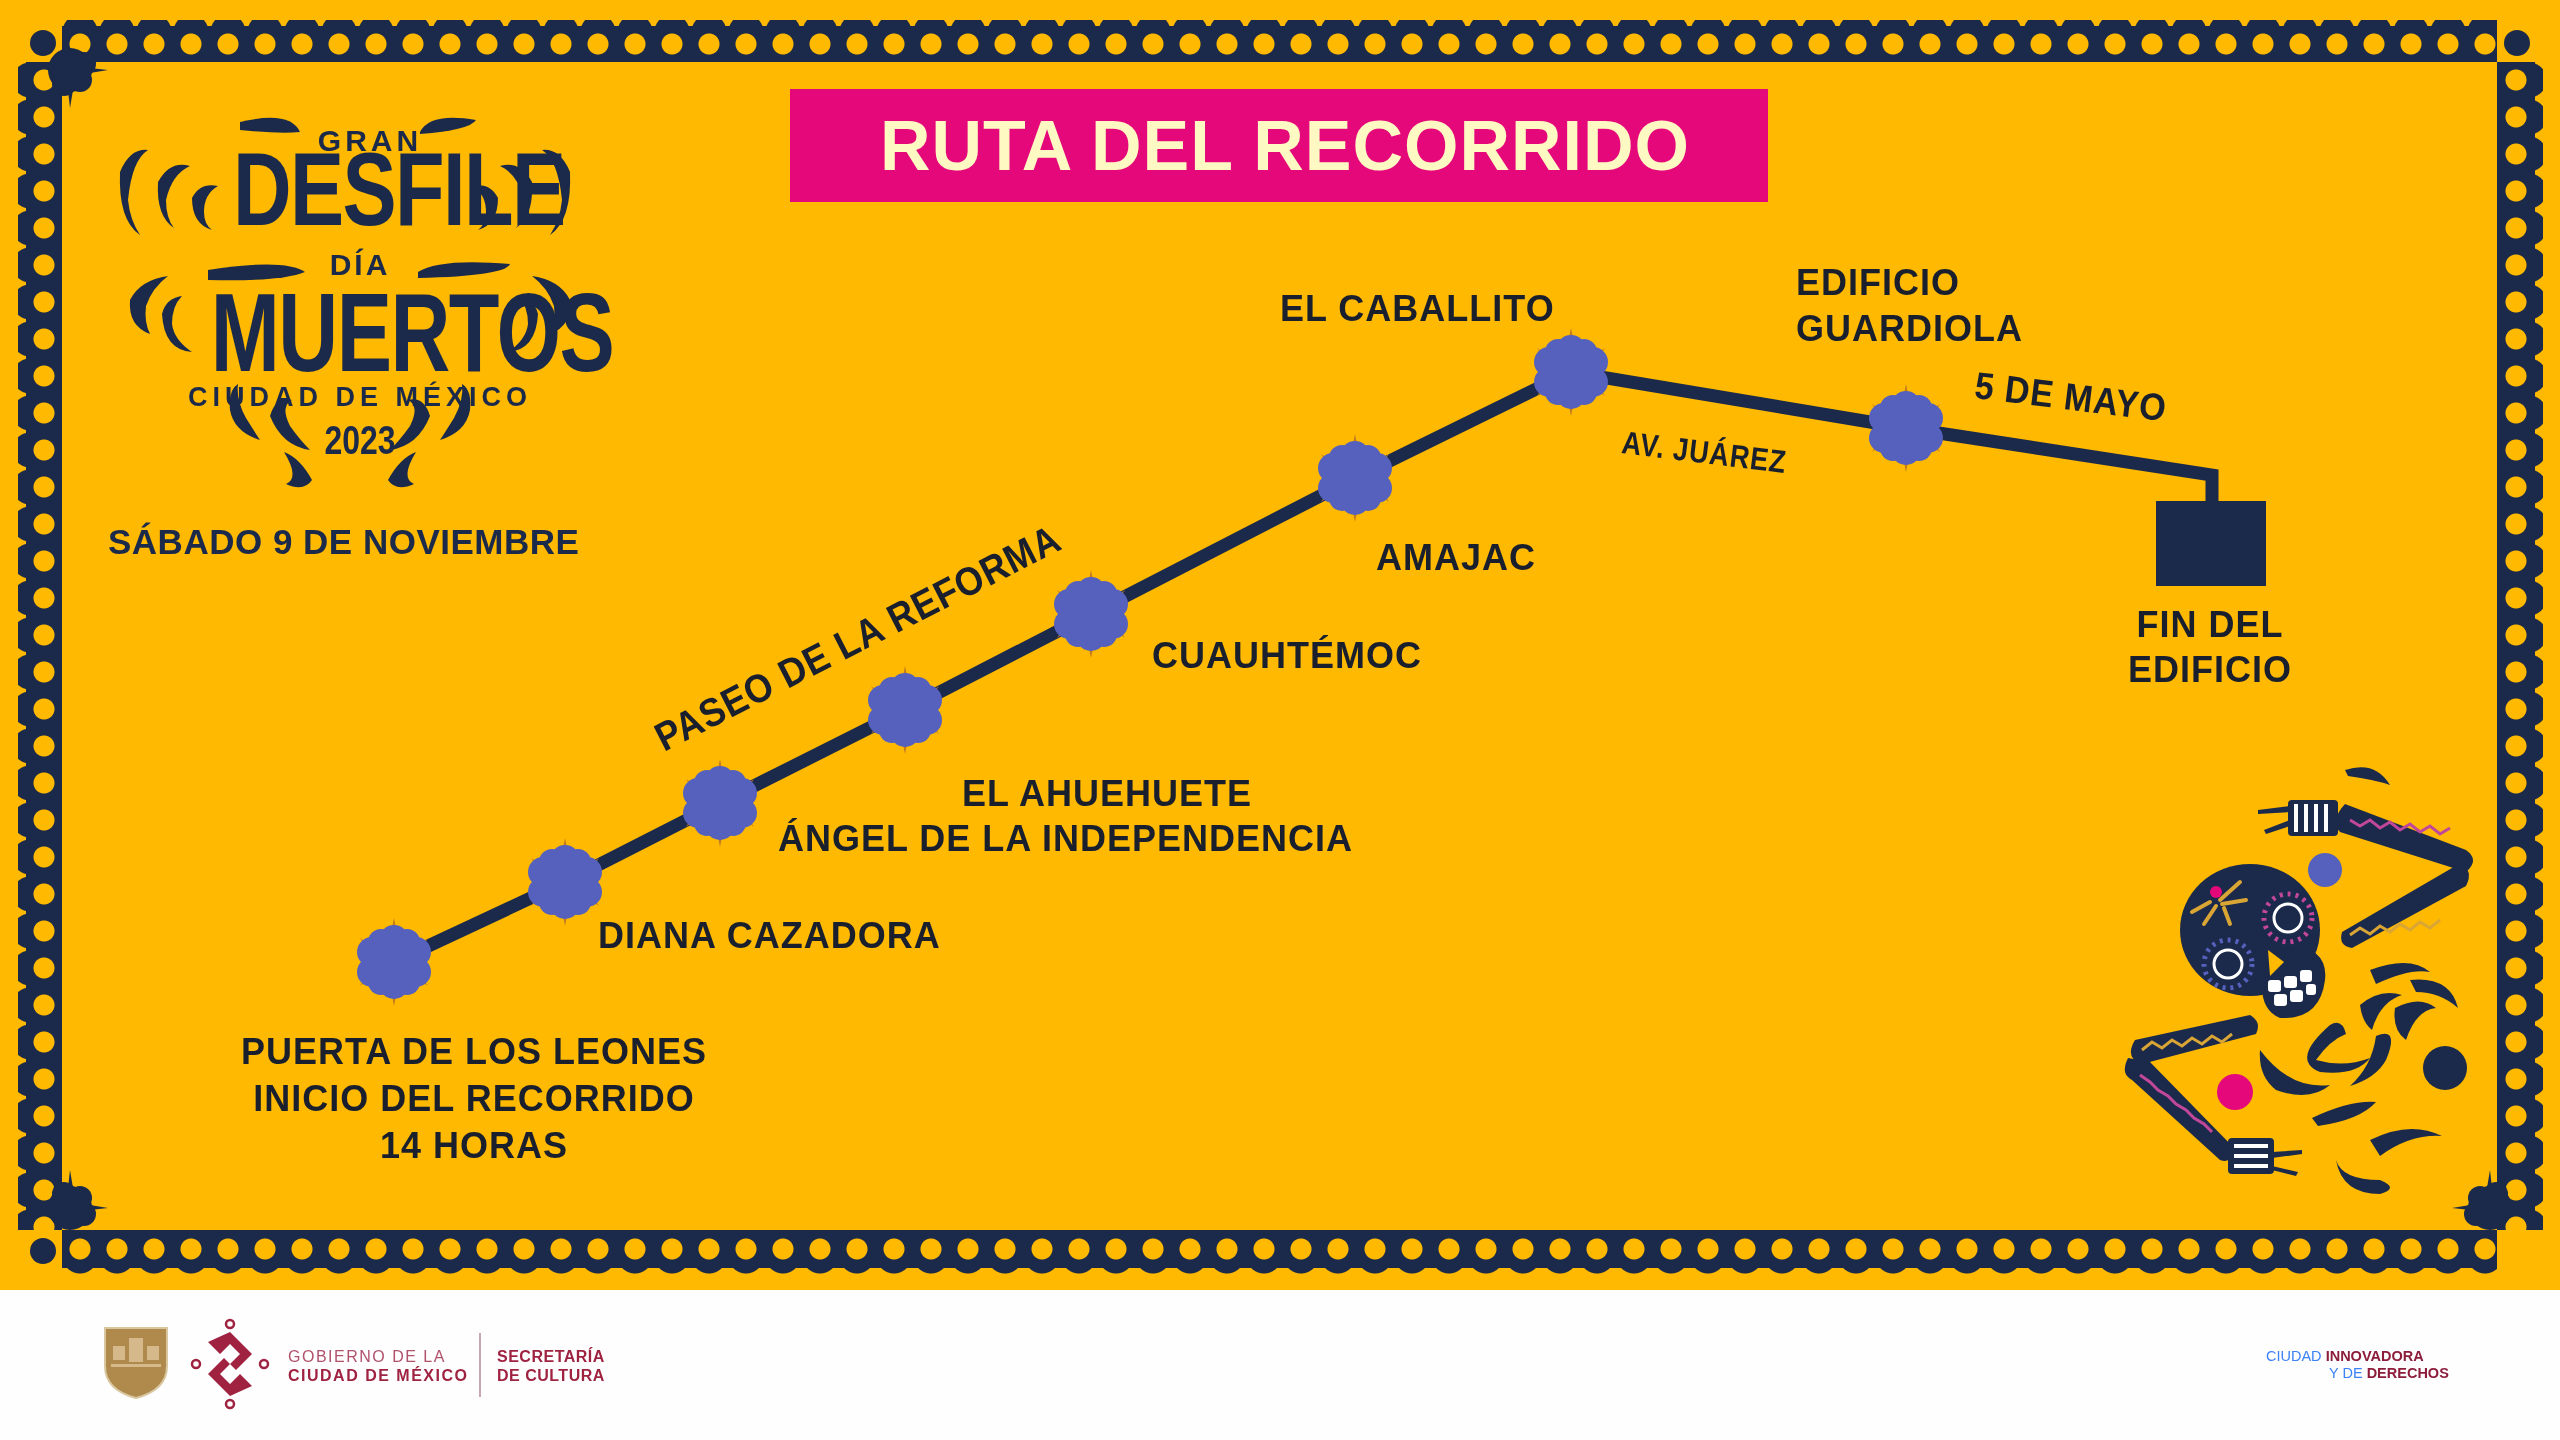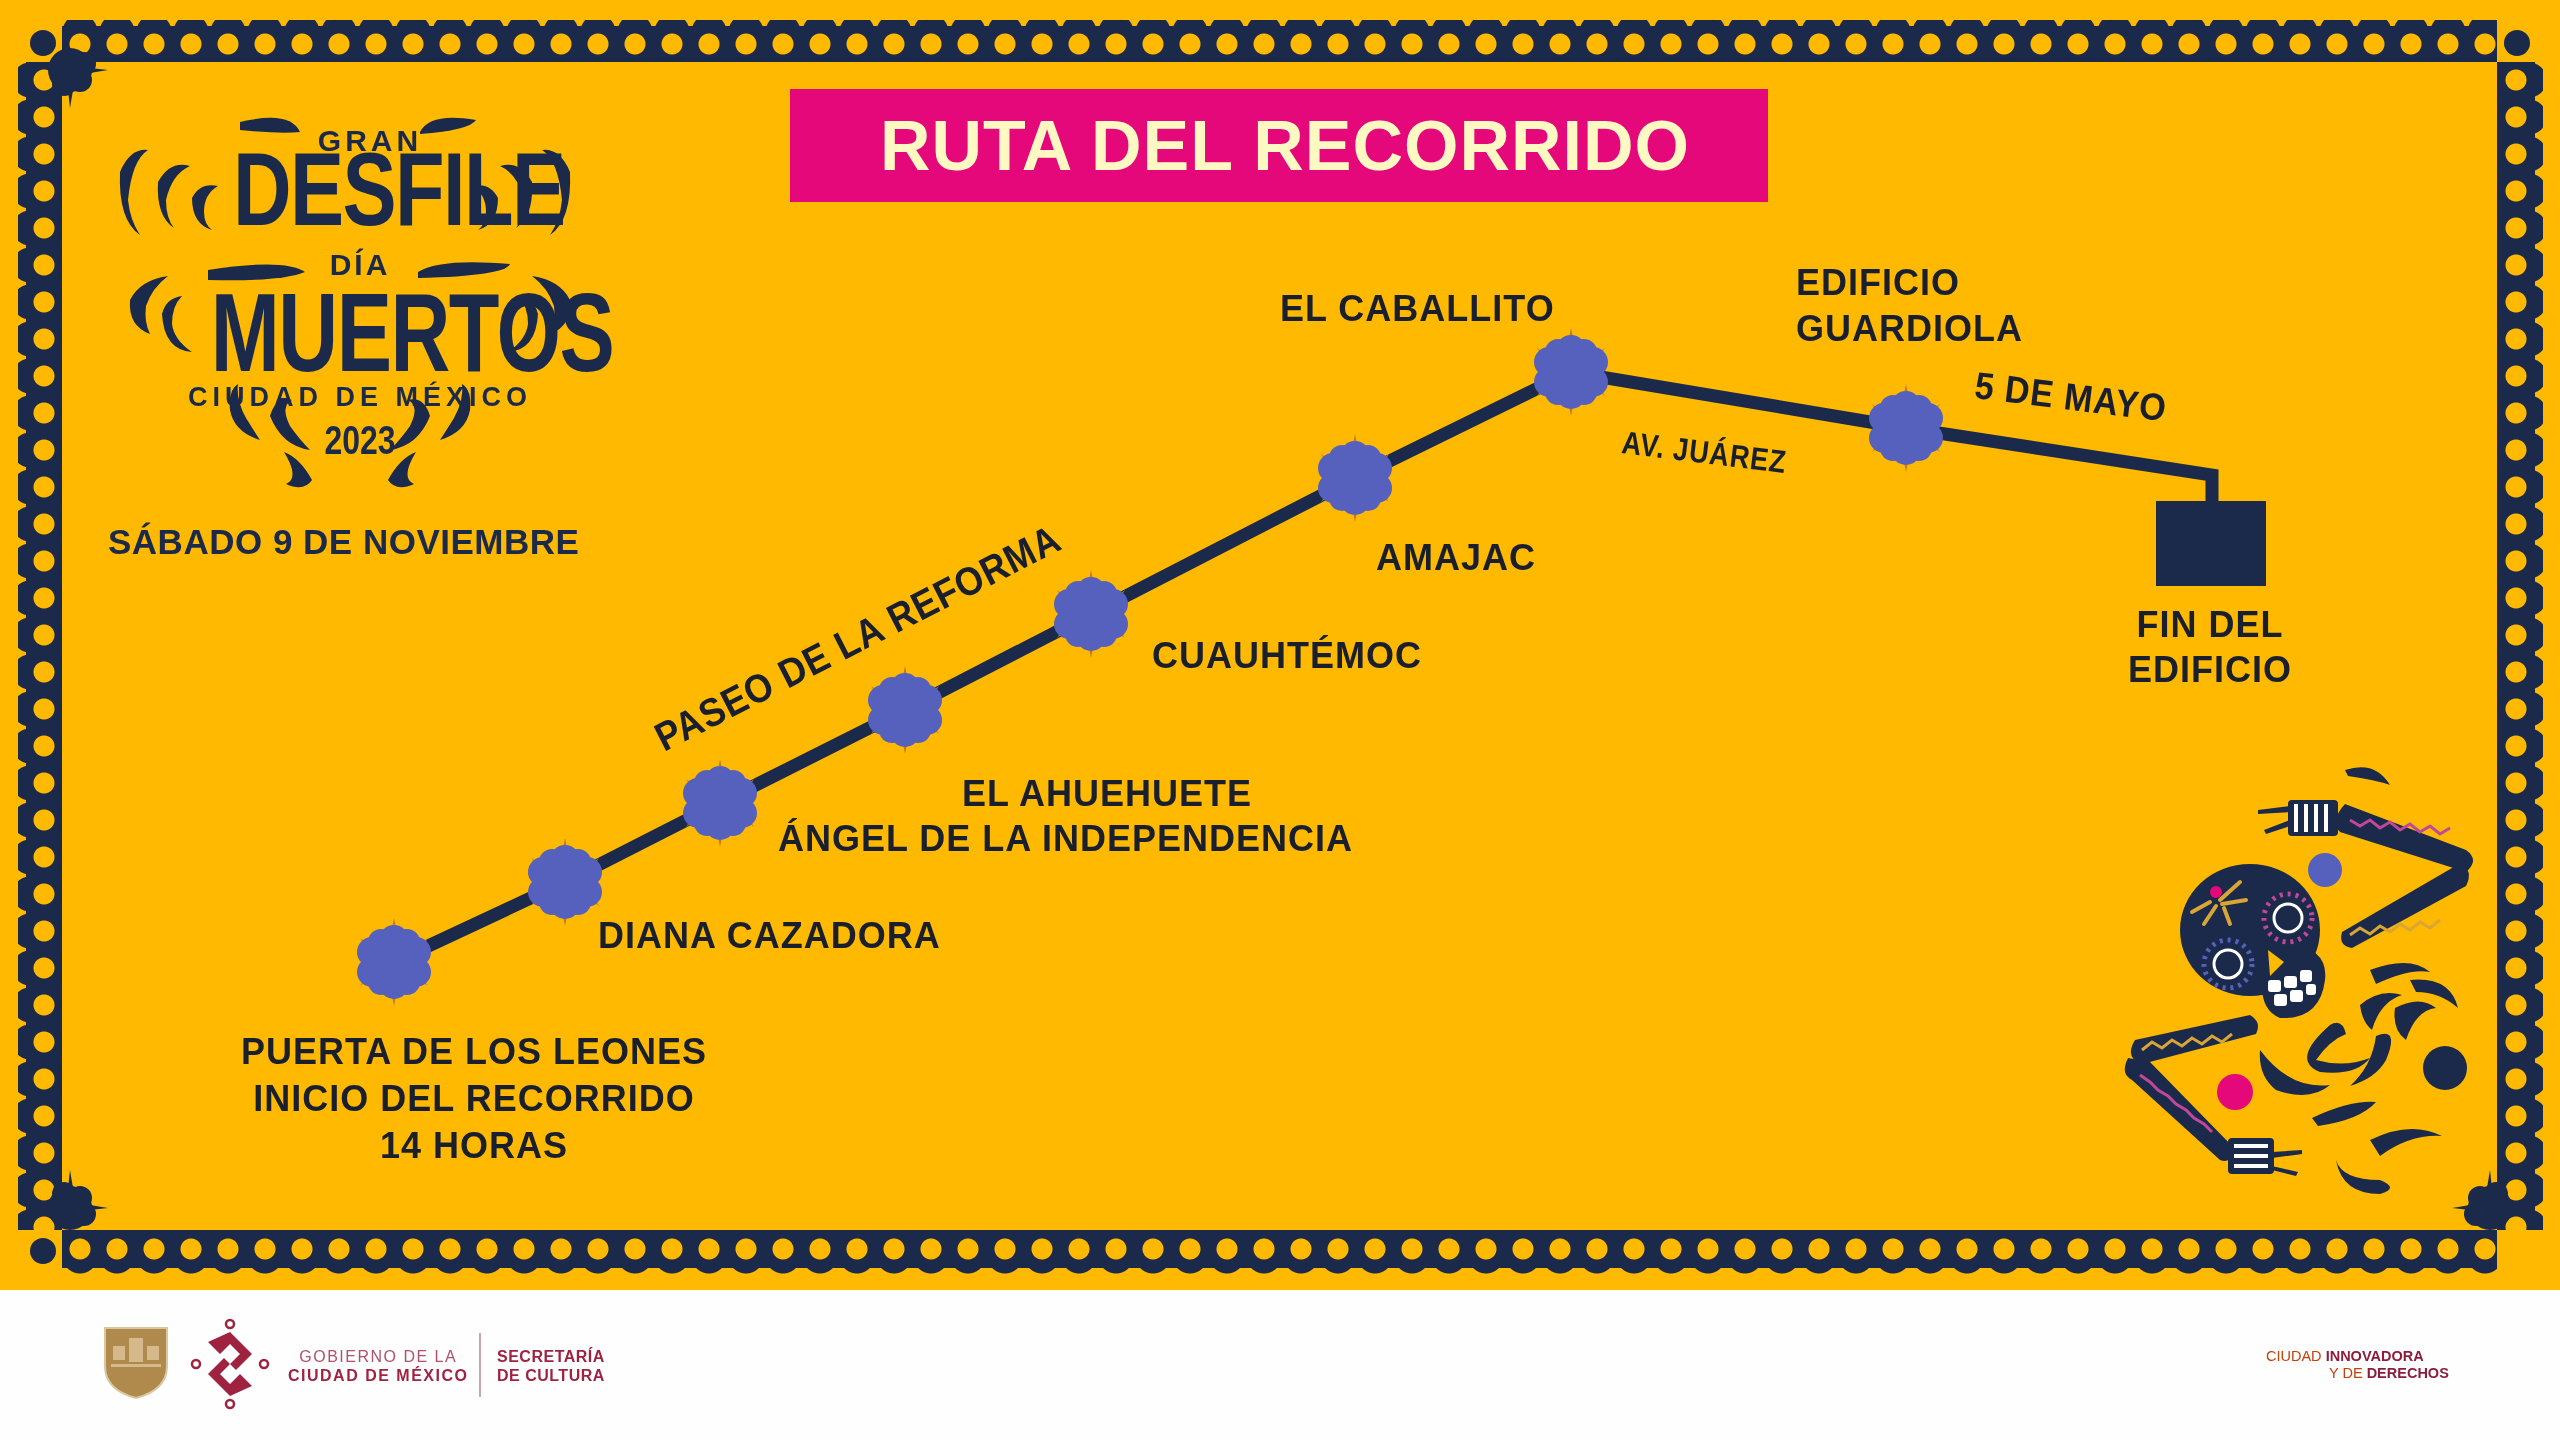--- a/index.html
+++ b/index.html
@@ -65,21 +65,21 @@
 
   
   .shield{position:absolute;left:103px;top:1326px;width:66px;height:74px;}
   .cdmx-mark{position:absolute;left:190px;top:1318px;width:80px;height:92px;}
   .gov-text{position:absolute;left:288px;top:1347px;font-family:"Liberation Sans",sans-serif;font-size:16px;line-height:19px;color:#9f2241;letter-spacing:1.5px;}
   .gov-text .l1{color:#b0526c;font-weight:400;}
   .gov-text .l2{font-weight:700;}
   .vdiv{position:absolute;left:479px;top:1333px;width:2px;height:64px;background:#c9a6af;}
   .sec-text{position:absolute;left:497px;top:1347px;font-family:"Liberation Sans",sans-serif;font-weight:700;font-size:16px;line-height:19px;color:#9f2241;letter-spacing:0.5px;}
   .slogan{position:absolute;left:2266px;top:1348px;font-family:"Liberation Sans",sans-serif;font-size:14.5px;line-height:17px;color:#9f2241;}
-  .slogan .light{color:#c2410c;font-weight:400;}
+  .slogan .light{color:#3b82f6;font-weight:400;}
   .slogan .bold{font-weight:700;color:#8c1d3b;text-align:center;}
   .slogan .l2{padding-left:63px;}
 </style>
 </head>
 <body>
 
 <div id="canvas">
   <div class="poster">
 
     <div class="scallop-top"></div>
@@ -313,21 +313,21 @@
     <svg class="cdmx-mark" style="top:28px;" viewBox="0 0 80 92">
       <g fill="#9f2241">
         <path d="M40 14 L62 36 L46 52 L40 46 L50 36 L40 26 L30 36 L18 24Z"></path>
         <path d="M40 78 L18 56 L34 40 L40 46 L30 56 L40 66 L50 56 L62 68Z"></path>
         <circle cx="40" cy="6" r="4" fill="none" stroke="#9f2241" stroke-width="2.5"></circle>
         <circle cx="40" cy="86" r="4" fill="none" stroke="#9f2241" stroke-width="2.5"></circle>
         <circle cx="6" cy="46" r="4" fill="none" stroke="#9f2241" stroke-width="2.5"></circle>
         <circle cx="74" cy="46" r="4" fill="none" stroke="#9f2241" stroke-width="2.5"></circle>
       </g>
     </svg>
-    <div class="gov-text" style="top:57px;text-align:center;">
+    <div class="gov-text" style="top:57px;">
       <div class="l1">GOBIERNO DE LA</div>
       <div class="l2">CIUDAD DE MÉXICO</div>
     </div>
     <div class="vdiv" style="top:43px;"></div>
     <div class="sec-text" style="top:57px;">
       <div>SECRETARÍA</div>
       <div>DE CULTURA</div>
     </div>
     <div class="slogan" style="top:58px;">
       <div><span class="light">CIUDAD</span> <span class="bold">INNOVADORA</span></div>

